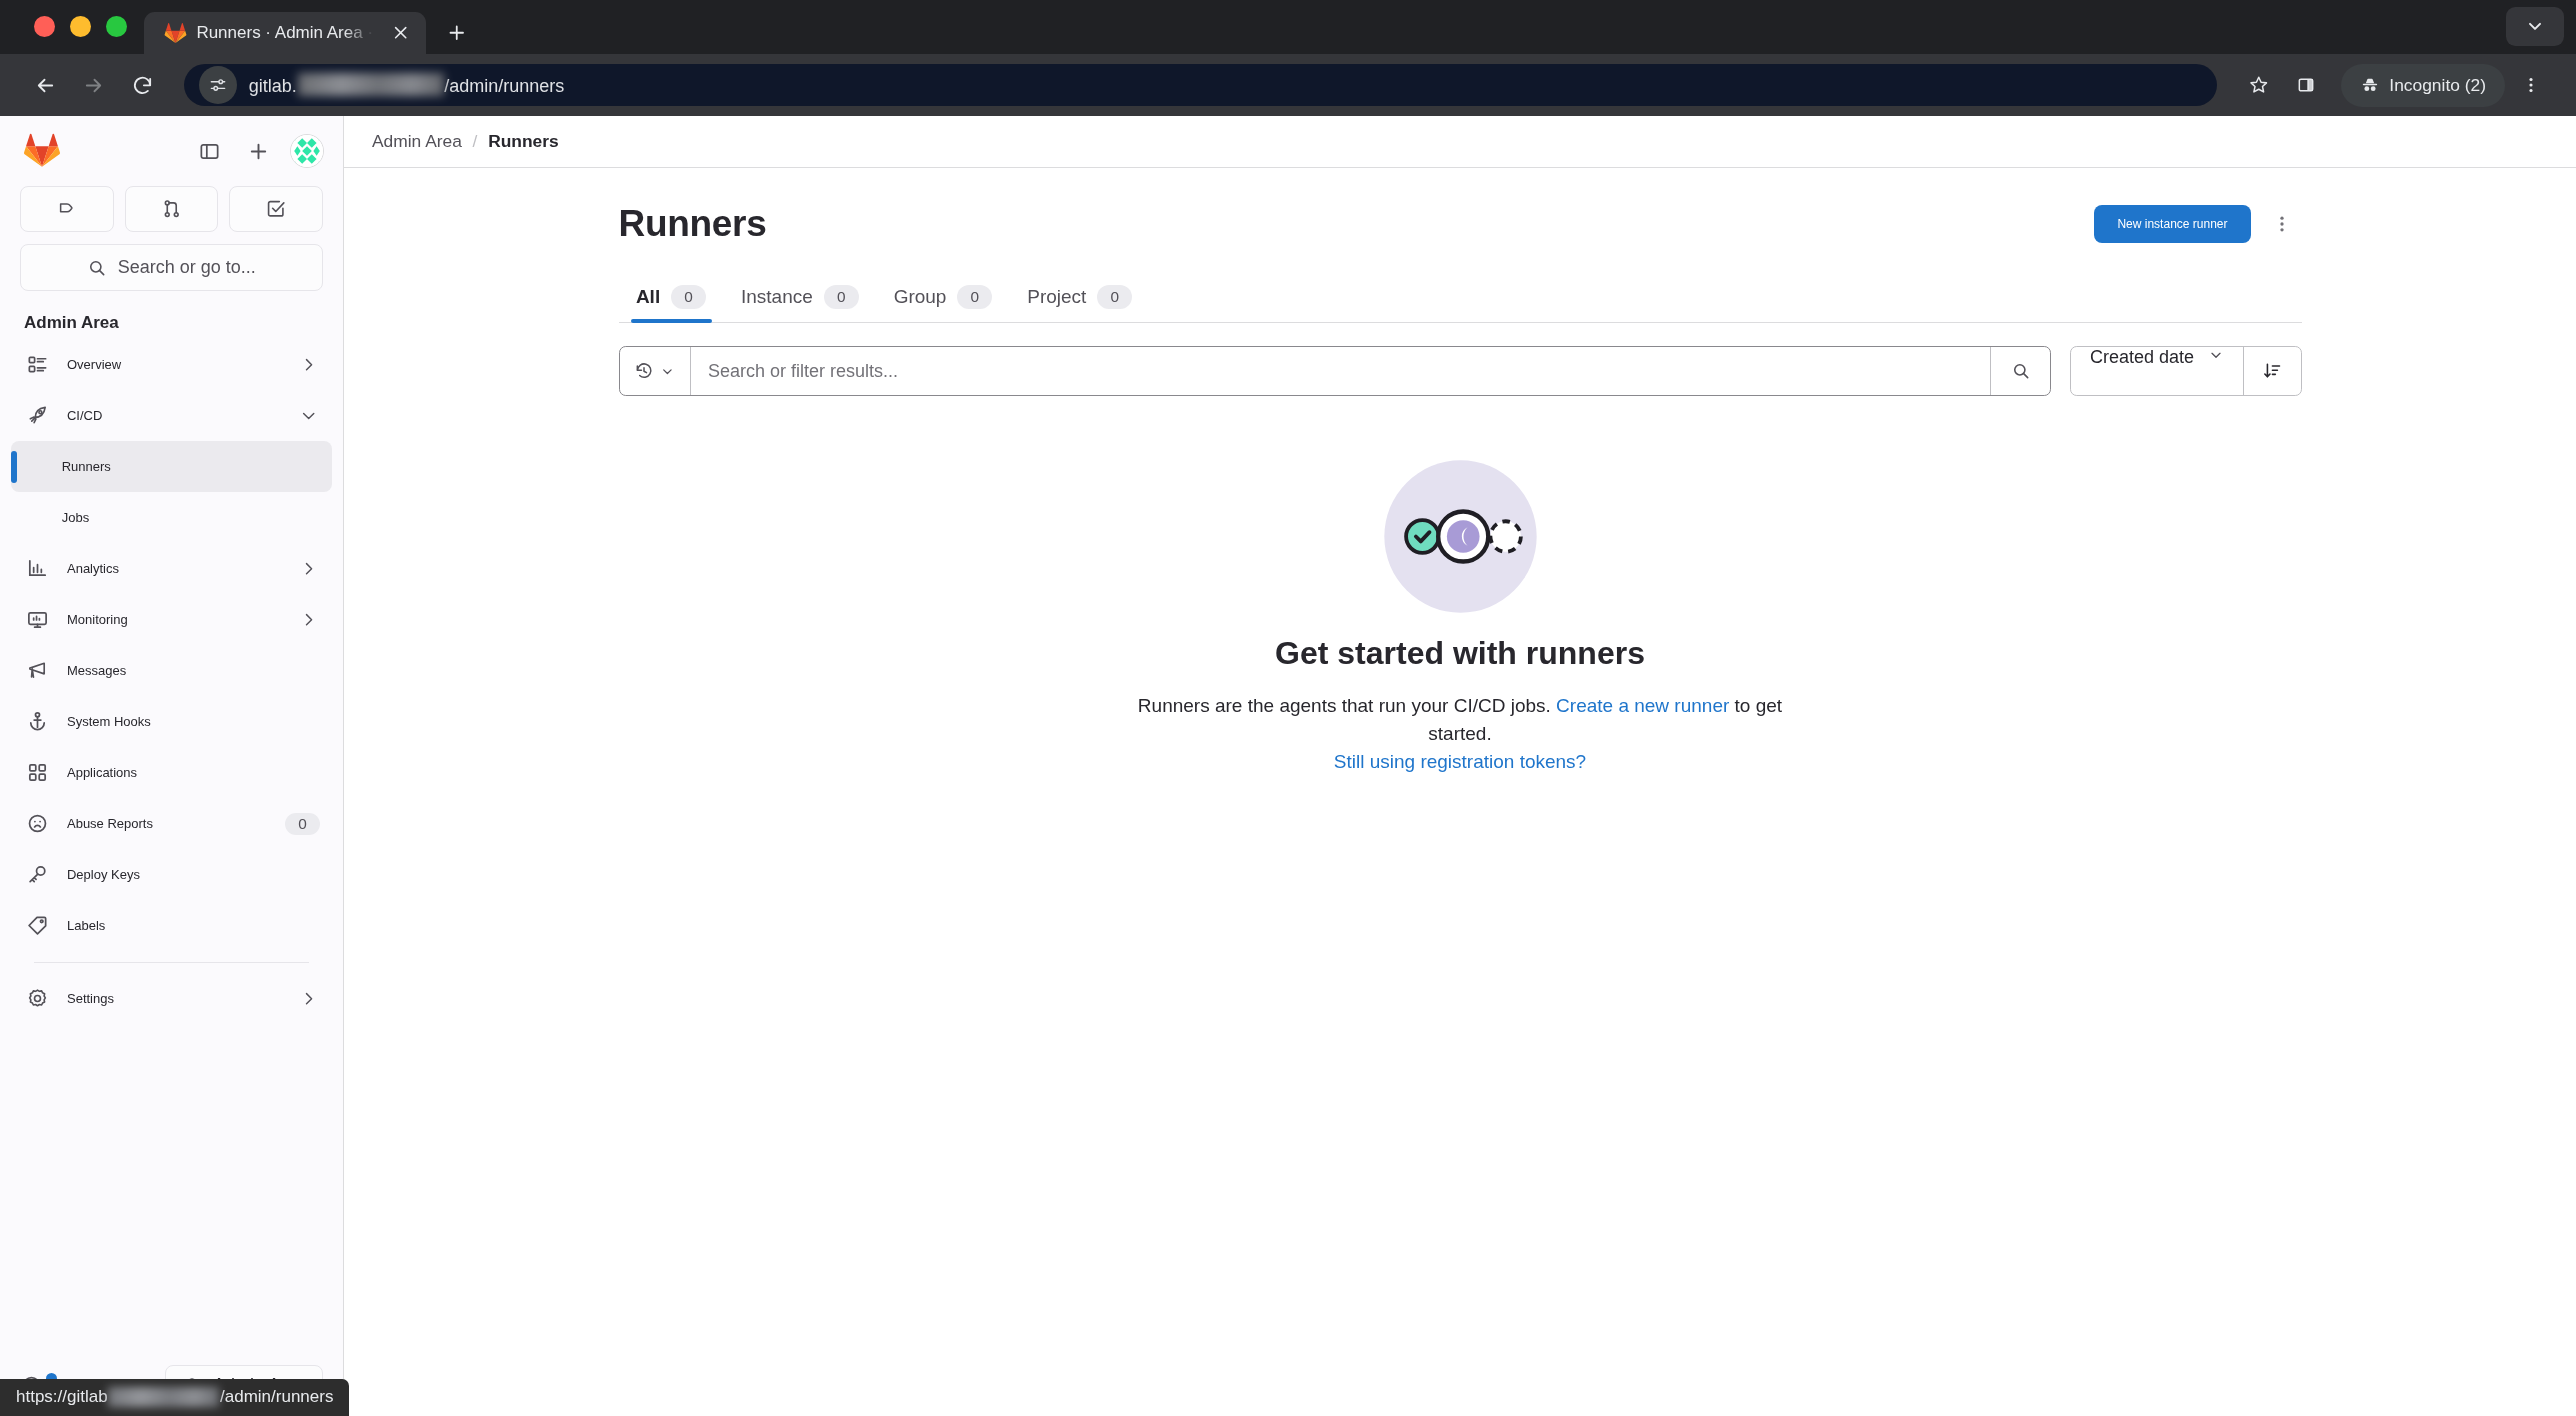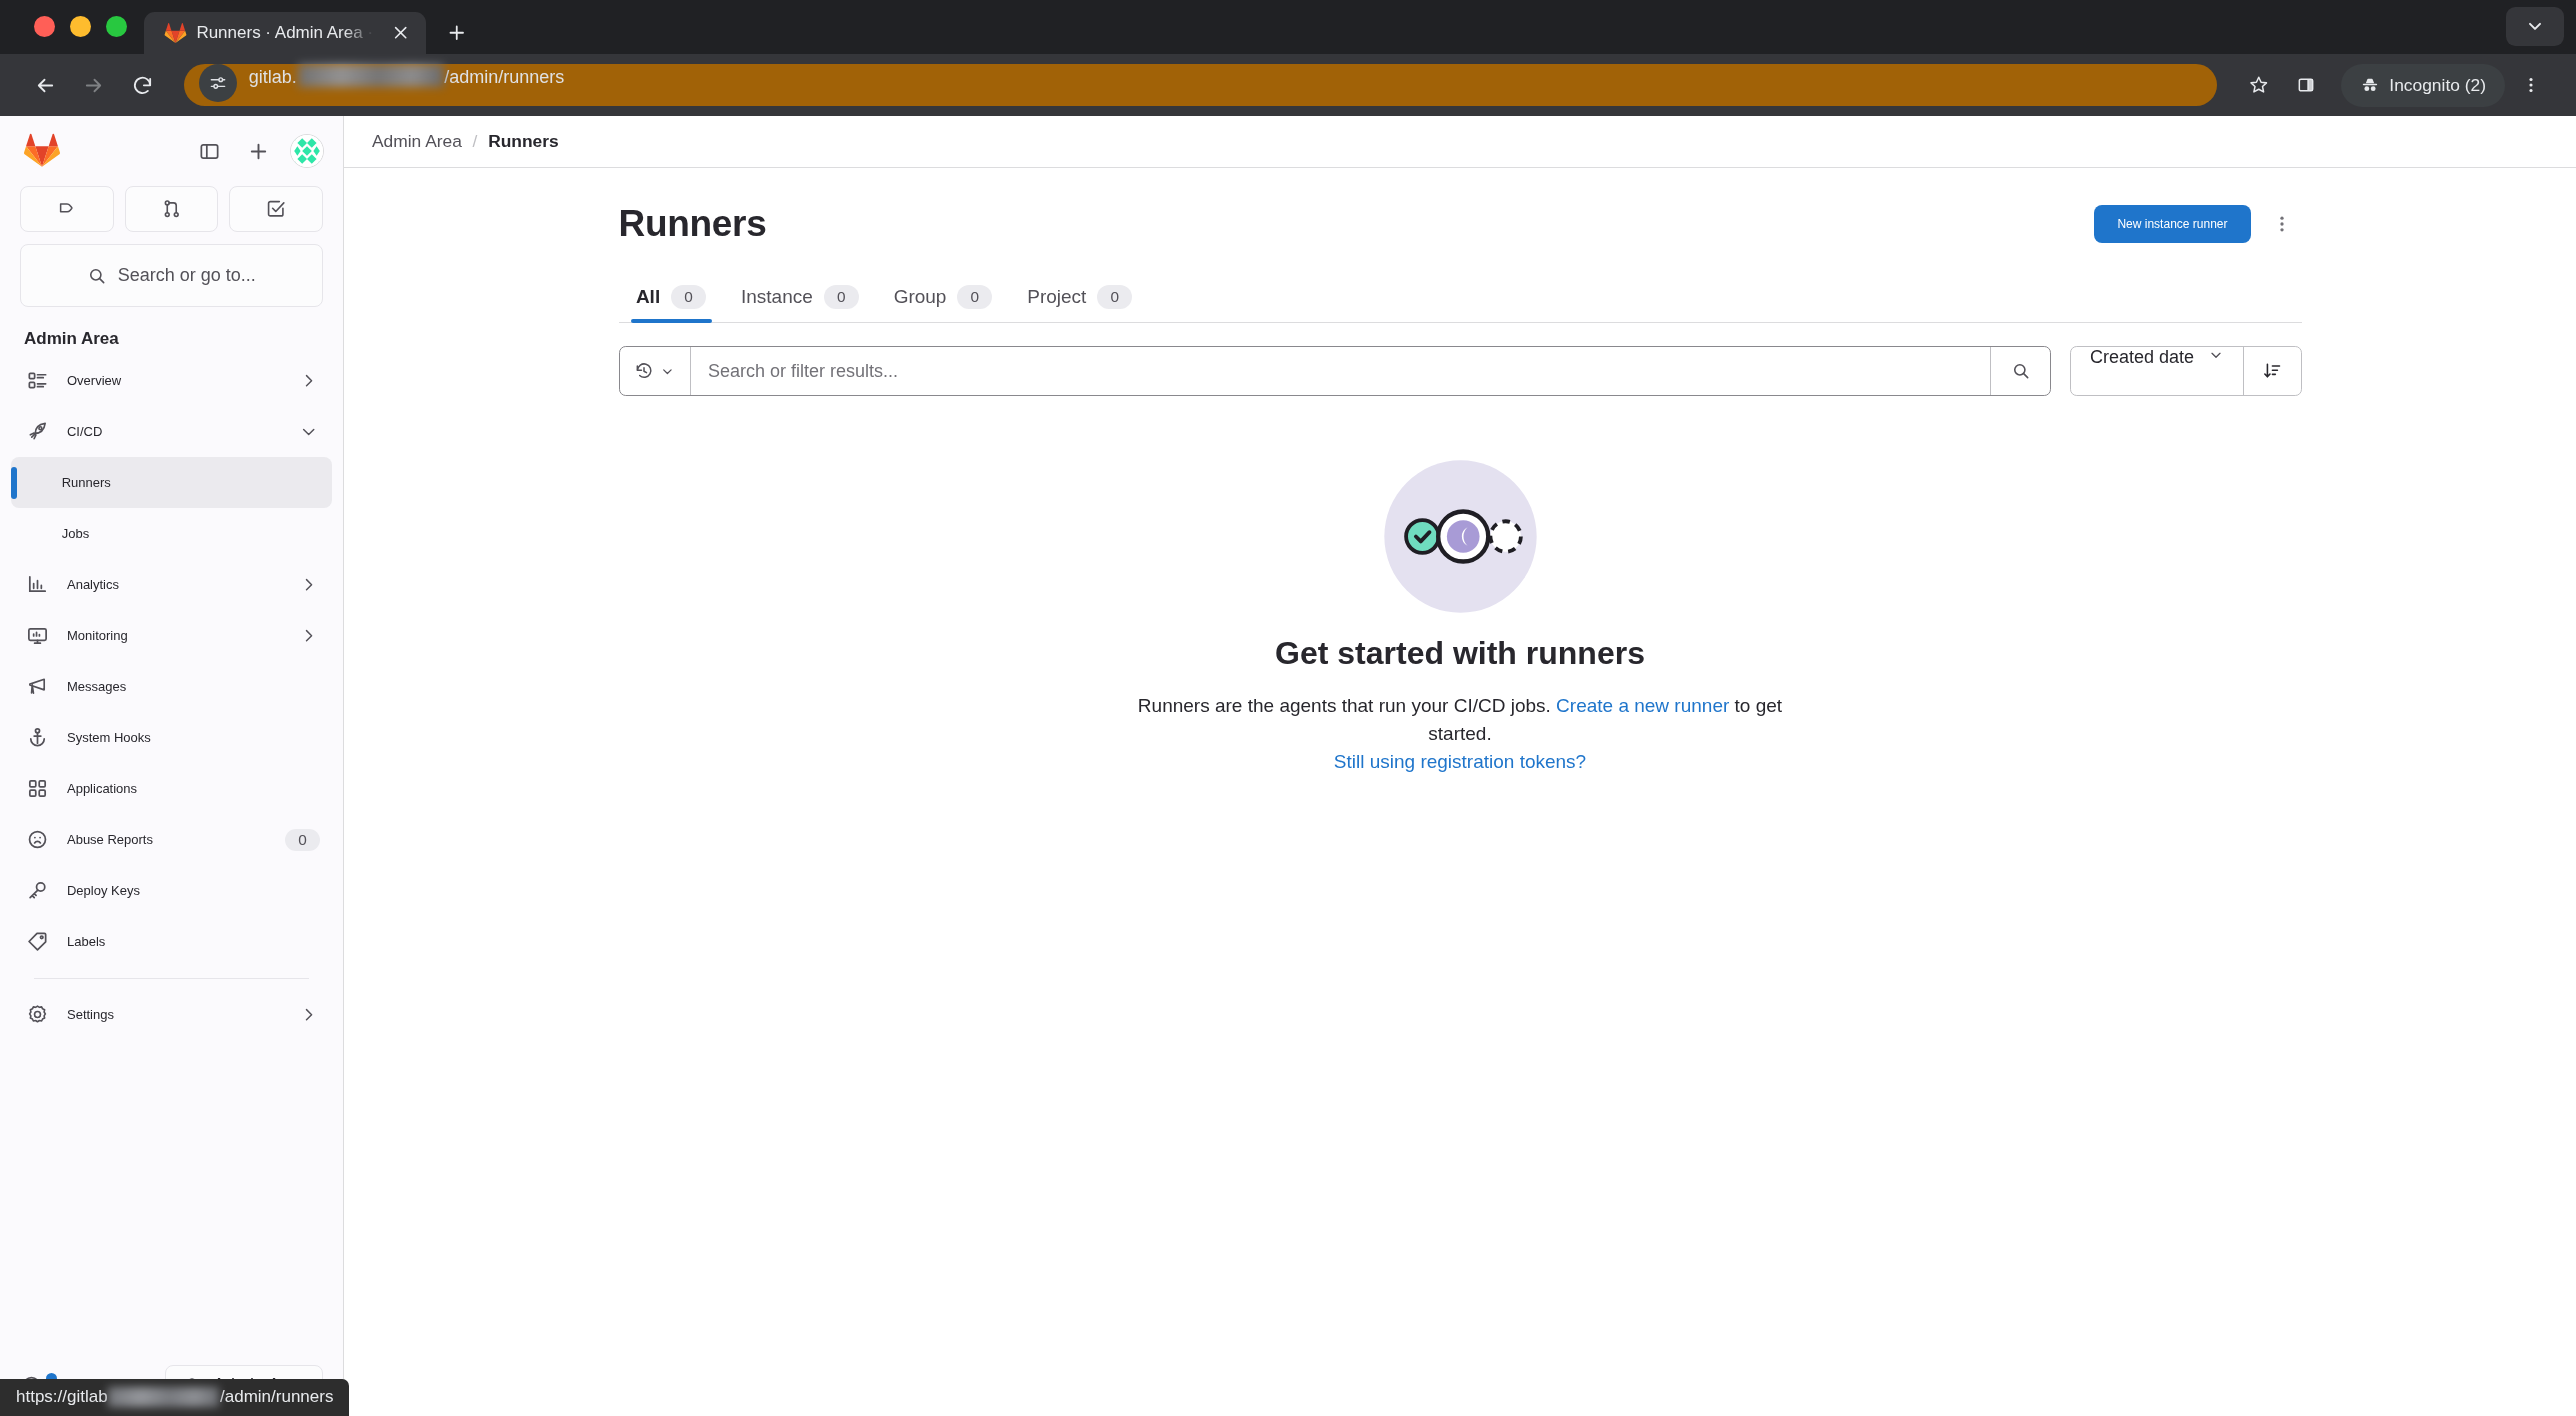--- a/index.html
+++ b/index.html
@@ -45,22 +45,22 @@
     width:58px; height:39px; background:#35363a; border-radius:9.4px;
     display:flex; align-items:center; justify-content:center;
   }
 
   .toolbar {
     height: 62px; background:#35363a; display:flex; align-items:center;
     padding: 0 24px; gap: 5.4px; flex:none;
   }
   .navbtn { width:43px; height:43px; border-radius:50%; display:flex; align-items:center; justify-content:center; flex:none; }
   .omnibox {
-    flex:1; height:42px; background:#a16207; border-radius:21.5px;
-    display:flex; align-items:flex-start; padding:0 14.8px; margin:0 14.8px;
+    flex:1; height:42px; background:#0f172a; border-radius:21.5px;
+    display:flex; align-items:center; padding:0 14.8px; margin:0 14.8px;
     position:relative; min-width:0;
   }
   .omni-icon { width:38px; height:38px; border-radius:50%; background:#3c4043; display:flex; align-items:center; justify-content:center; flex:none; }
   .omni-url { color:#dfe1e5; font-size:18px; margin-left:12px; white-space:nowrap; position:relative; }
   .url-blur {
     display:inline-block; width:146px; height:23px; vertical-align:-4px;
     background: linear-gradient(95deg,#6e7074,#93959a 30%,#74767b 55%,#8d8f94 78%,#66686d);
     filter: blur(4.7px); opacity:.95; margin:0 0.7px;
   }
   .toolbar-right { display:flex; align-items:center; gap:4px; flex:none; }
@@ -88,21 +88,21 @@
     border:0.7px solid #dcdcde; background:#ffffff;
   }
 
   .sb-quick { display:flex; gap:10.7px; padding: 9.4px 20px 0 20px; }
   .quick-btn {
     flex:1; height:46px; background:#fcfcfd; border:0.7px solid #e6e5ea;
     border-radius:8px; display:flex; align-items:center; justify-content:center;
   }
 
   .sb-search {
-    margin: 12px 20px 6.7px 20px; height:63px; background:#fcfcfd;
+    margin: 12px 20px 6.7px 20px; height:47px; background:#fcfcfd;
     border:0.7px solid #e6e5ea; border-radius:8px;
     display:flex; align-items:center; justify-content:center; gap:10.7px;
   }
   .sb-search-text { color:#535158; font-size:18px; }
 
   .sb-section-title {
     font-size:17px; font-weight:bold; color:#28272d;
     padding: 14.8px 0 6.7px 24px;
   }
 

